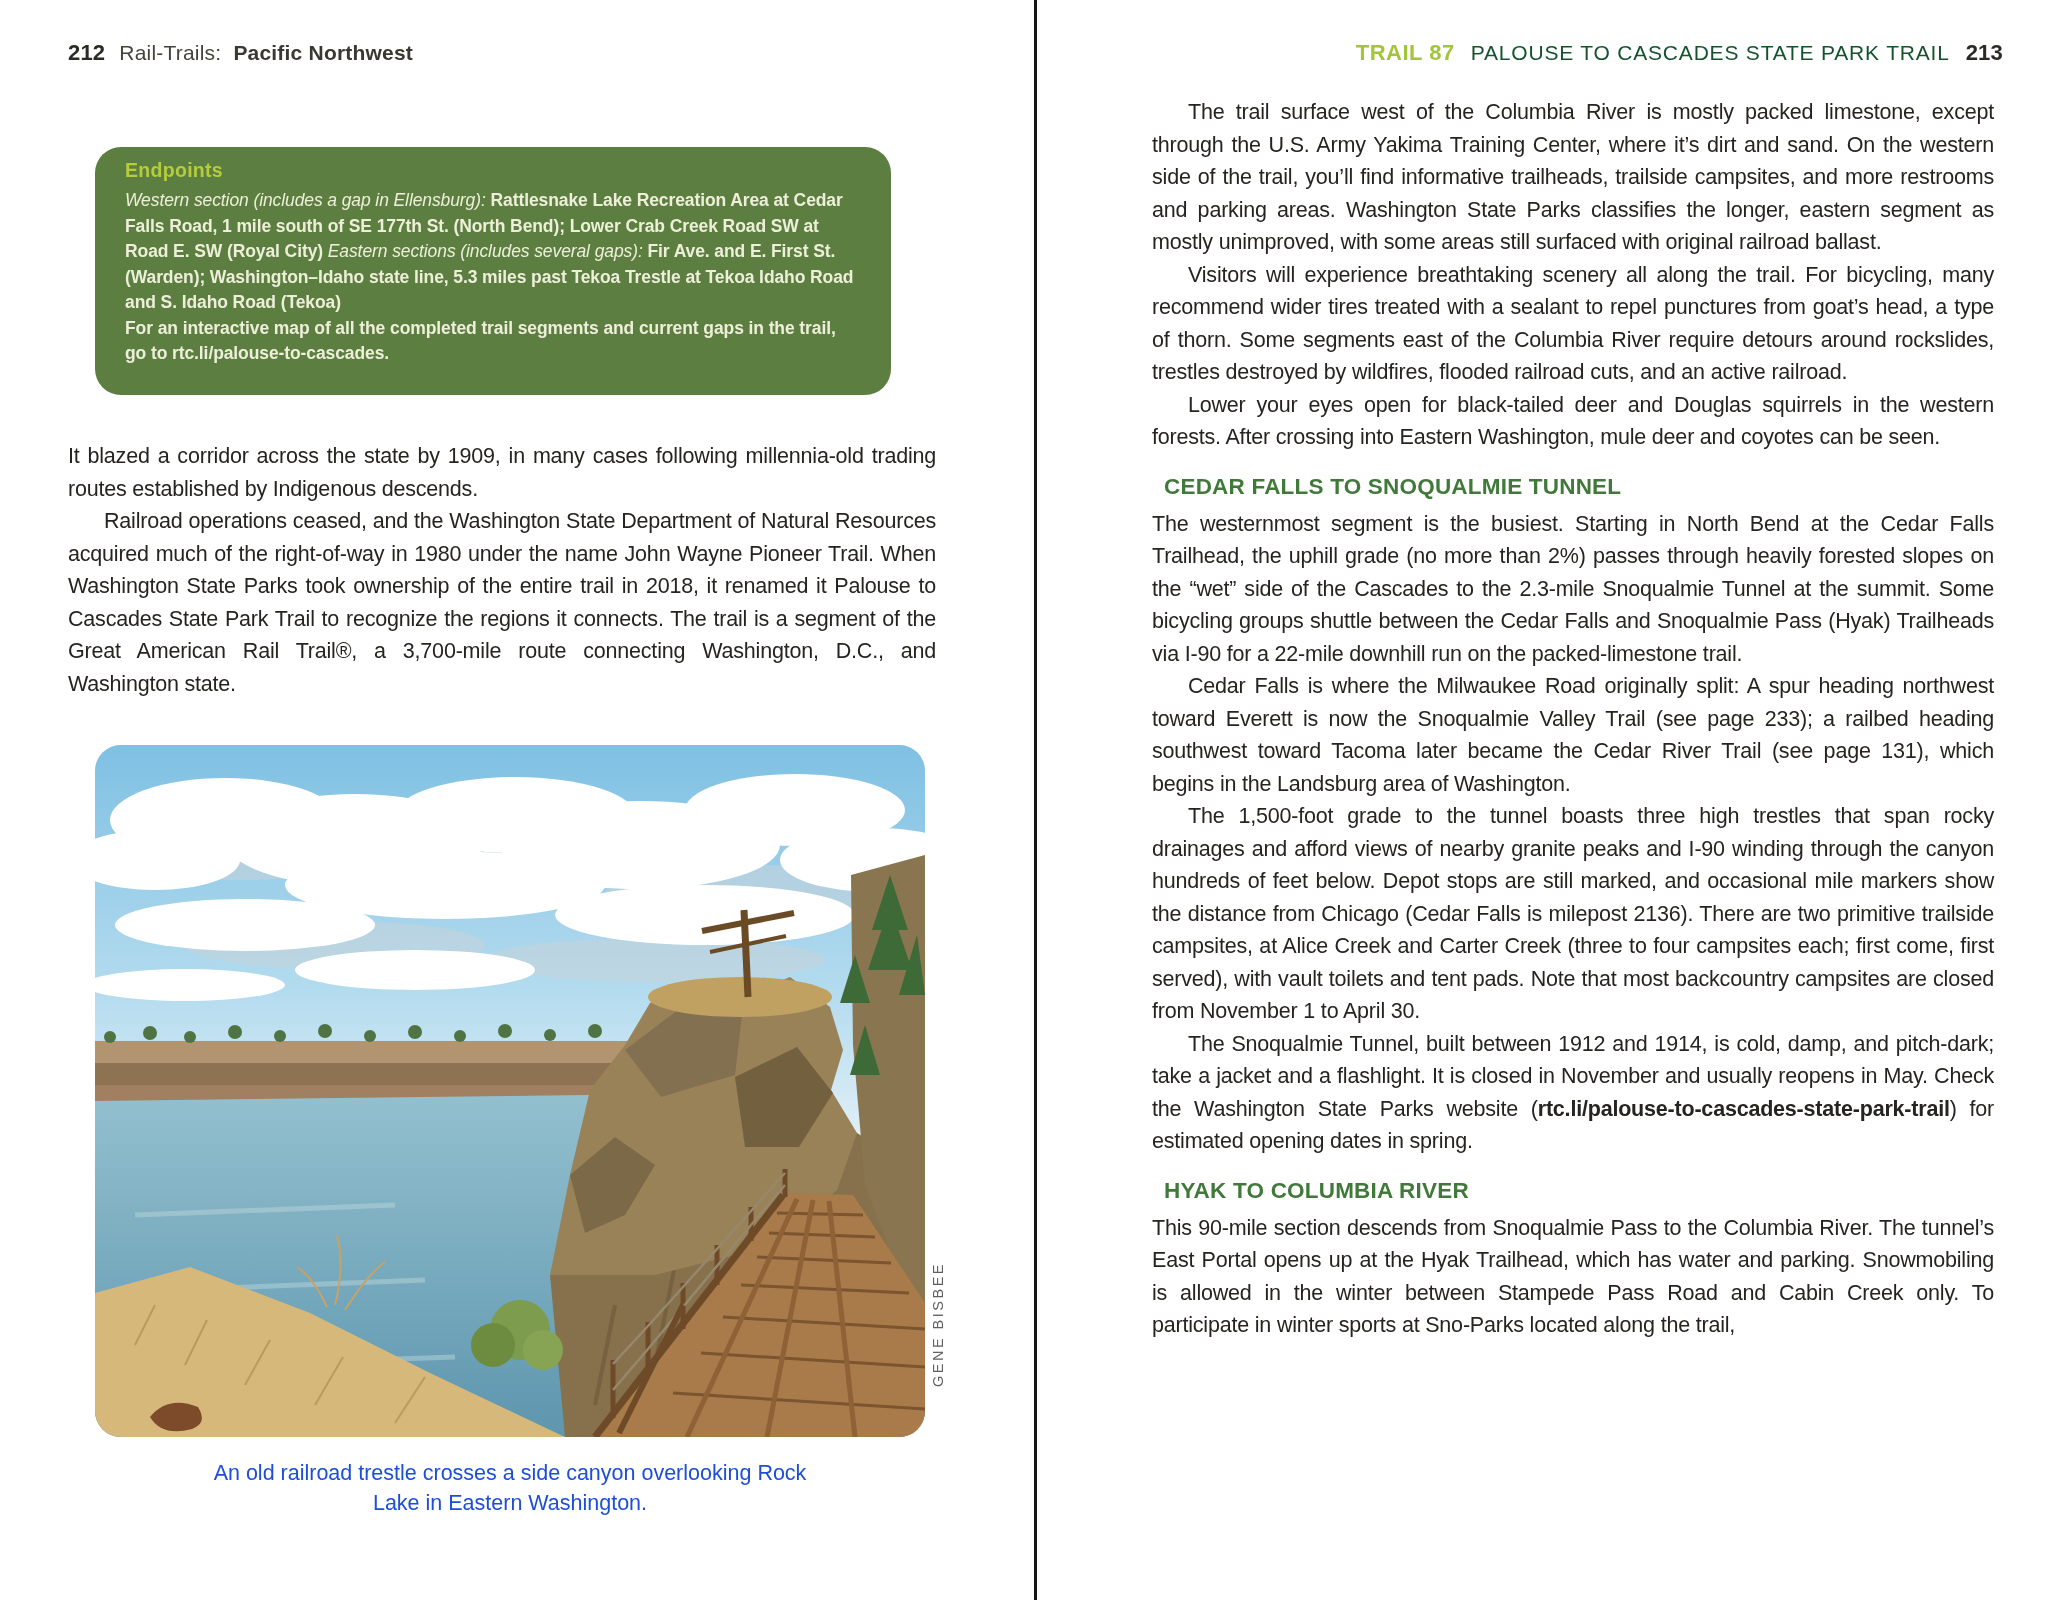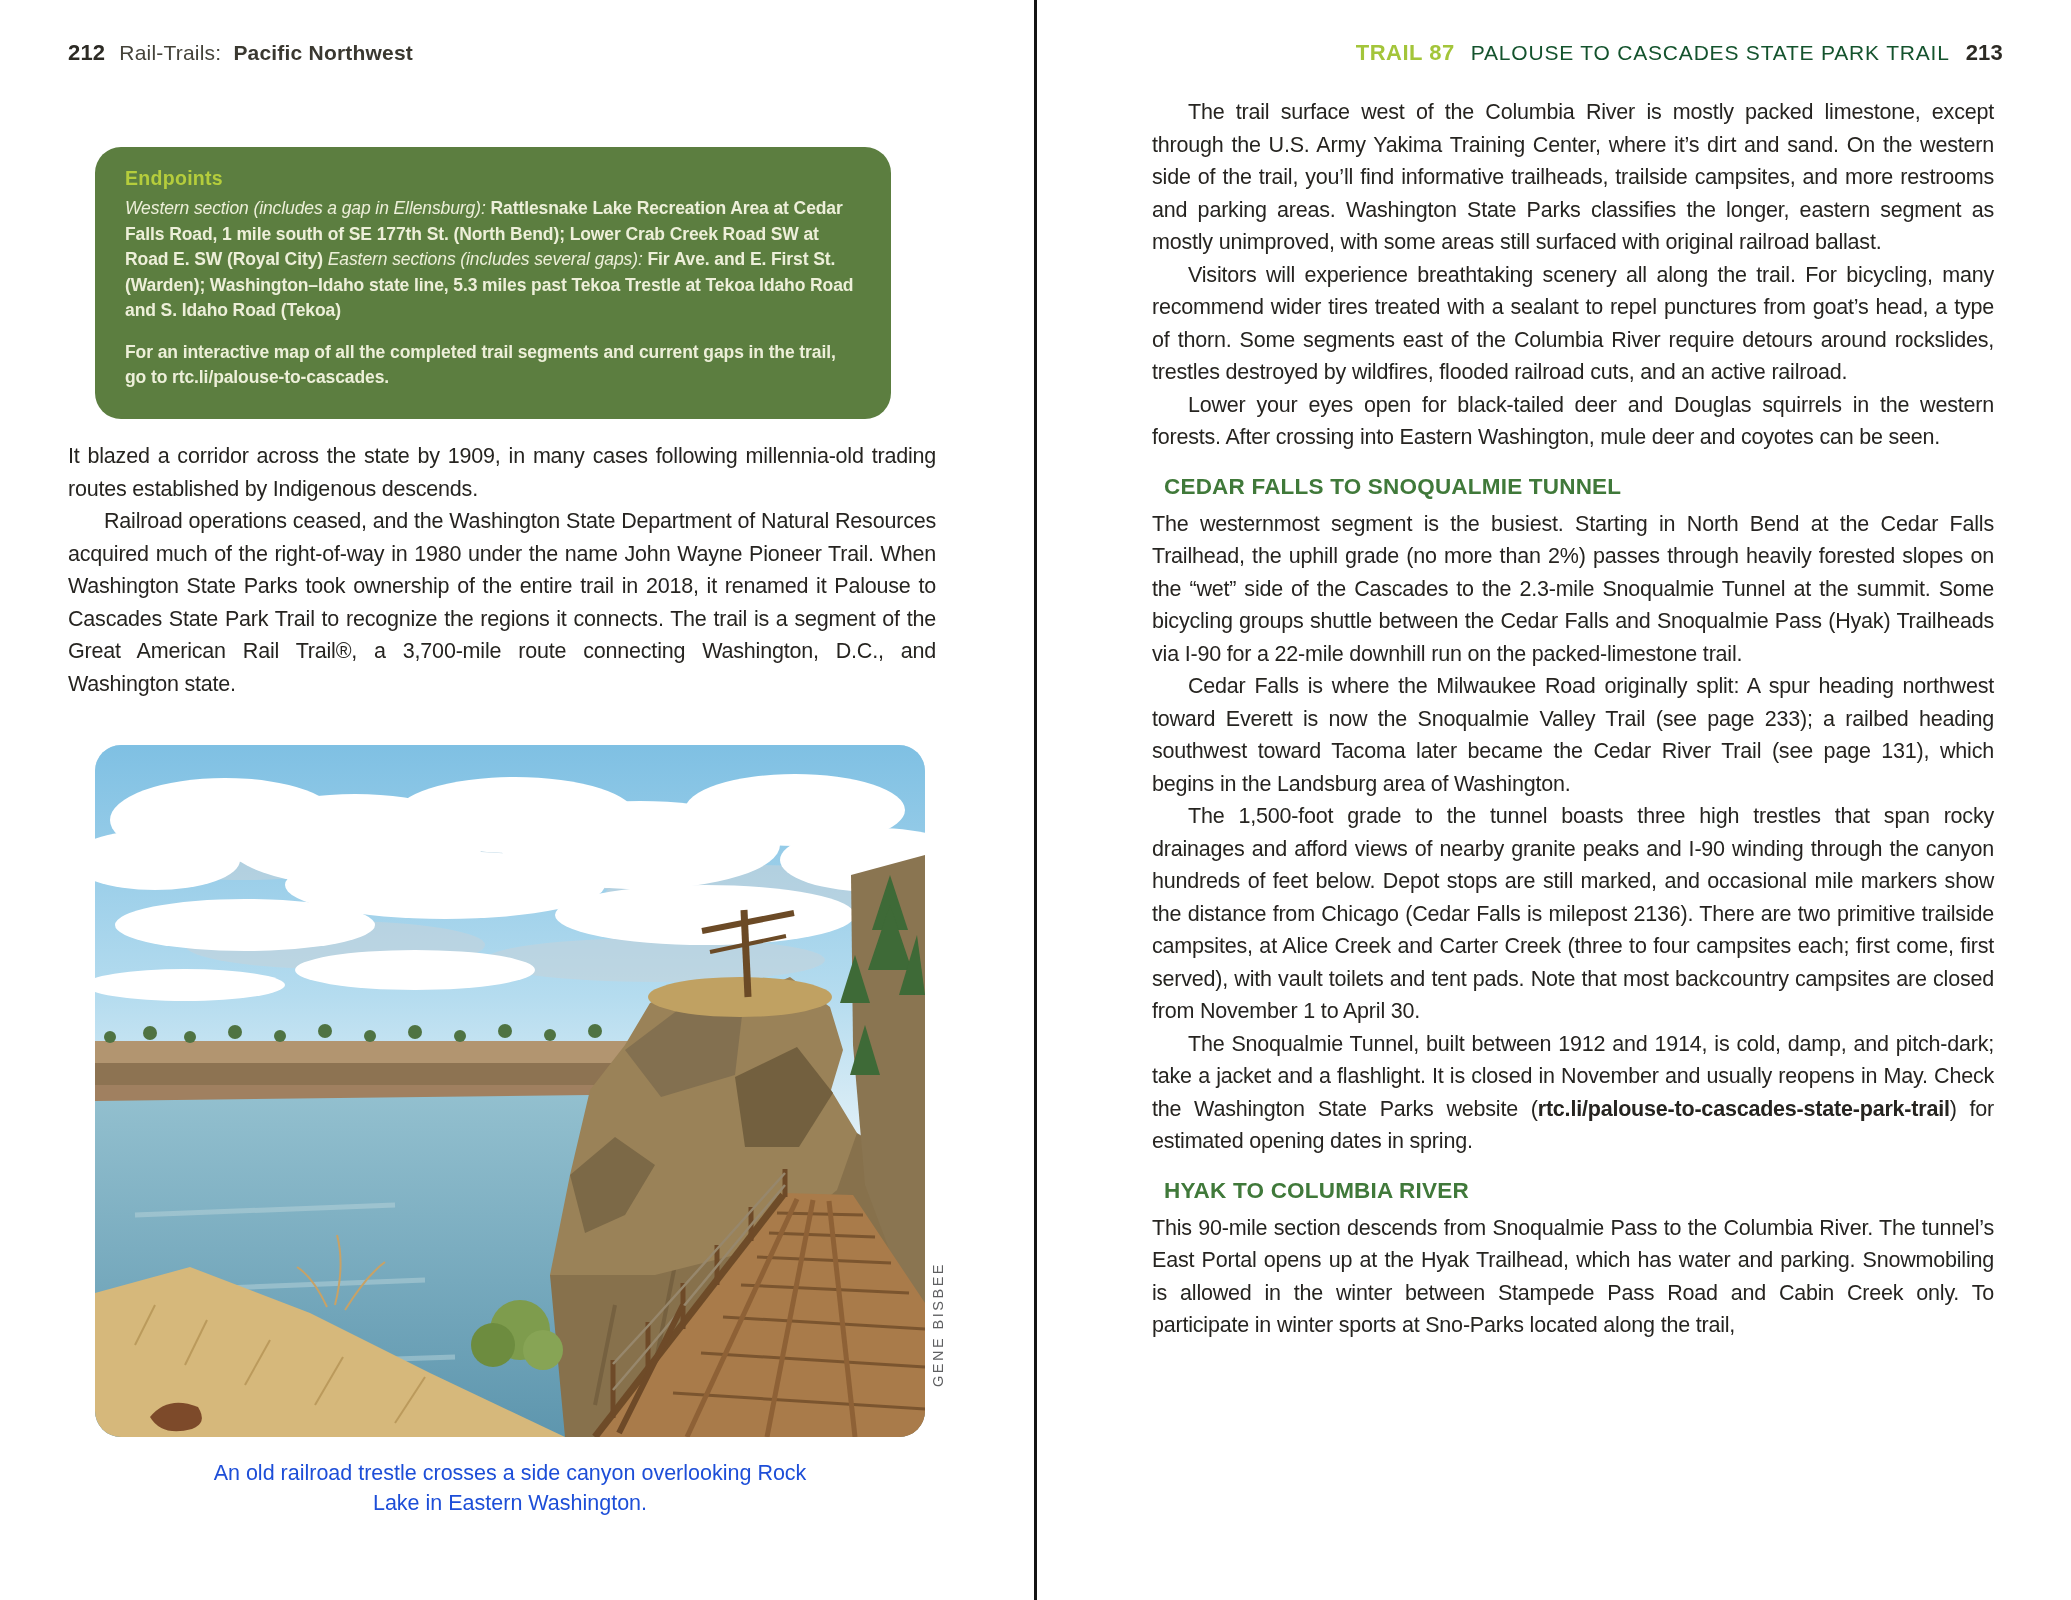--- a/index.html
+++ b/index.html
@@ -16,26 +16,26 @@
   .header-right { right:68px; text-align:right; }
   .folio { font-weight:700; color:#2c2a24; font-size:22px; }
   .series { color:#45433a; margin-left:8px; }
   .series-bold { font-weight:700; color:#3a3830; margin-left:6px; }
   .trail-label { color:#a3c53a; font-weight:800; font-size:22px; letter-spacing:0.5px; margin-right:10px; }
   .trail-title { color:#14532d; letter-spacing:0.8px; margin-right:10px; }
 
   
   .endpoints-box {
     position:absolute; left:95px; top:147px; width:796px; box-sizing:border-box;
-    background:#5c7e40; border-radius:26px; padding:20px 30px 28px;
+    background:#5c7e40; border-radius:26px; padding:12px 30px 28px;
     color:#edefd9;
   }
   .endpoints-label { margin:0 0 6px; color:#b5cd3c; font-weight:700; font-size:19.5px; letter-spacing:0.3px; }
   .endpoints-text { margin:0; font-size:17.5px; line-height:25.5px; letter-spacing:-0.1px; }
-  .map-note { margin-top:16px; }
+  .map-note { margin-top:0; }
   .seg-b { font-weight:700; }
   .seg-i { font-style:italic; }
 
   
   .para { margin:0; text-align:justify; font-size:21.5px; line-height:32.5px; letter-spacing:-0.2px; color:#262420; }
   .para.ind { text-indent:36px; }
   .left-body  { position:absolute; left:68px;  top:440px; width:868px; }
   .right-body { position:absolute; left:1152px; top:96px;  width:842px; }
   .section-heading { margin:20px 12px 8px; font-size:22.5px; font-weight:800; color:#40793a; letter-spacing:0.2px; }
 

